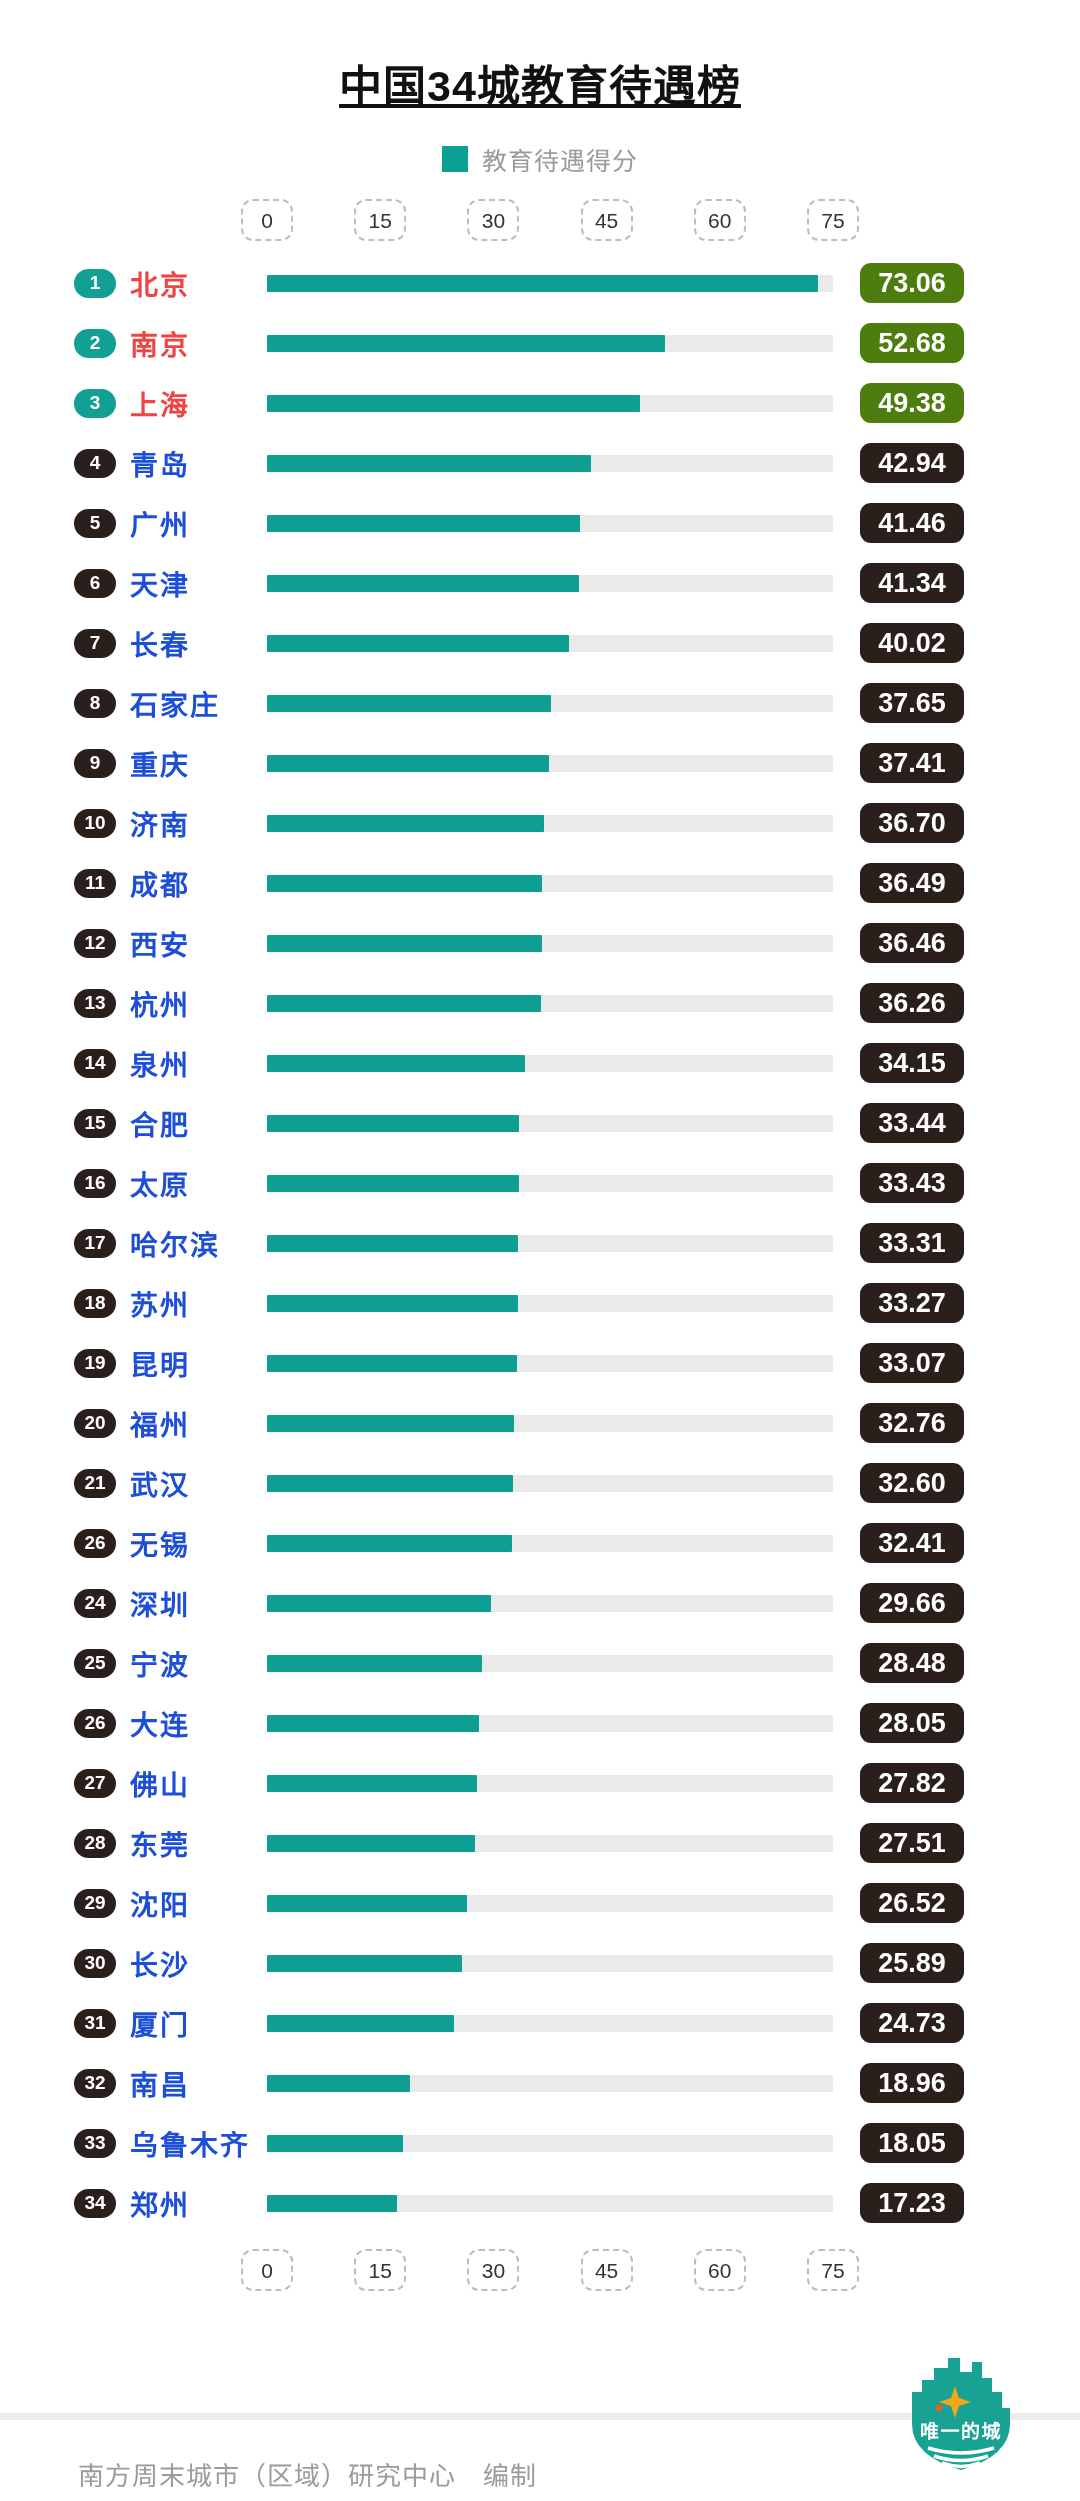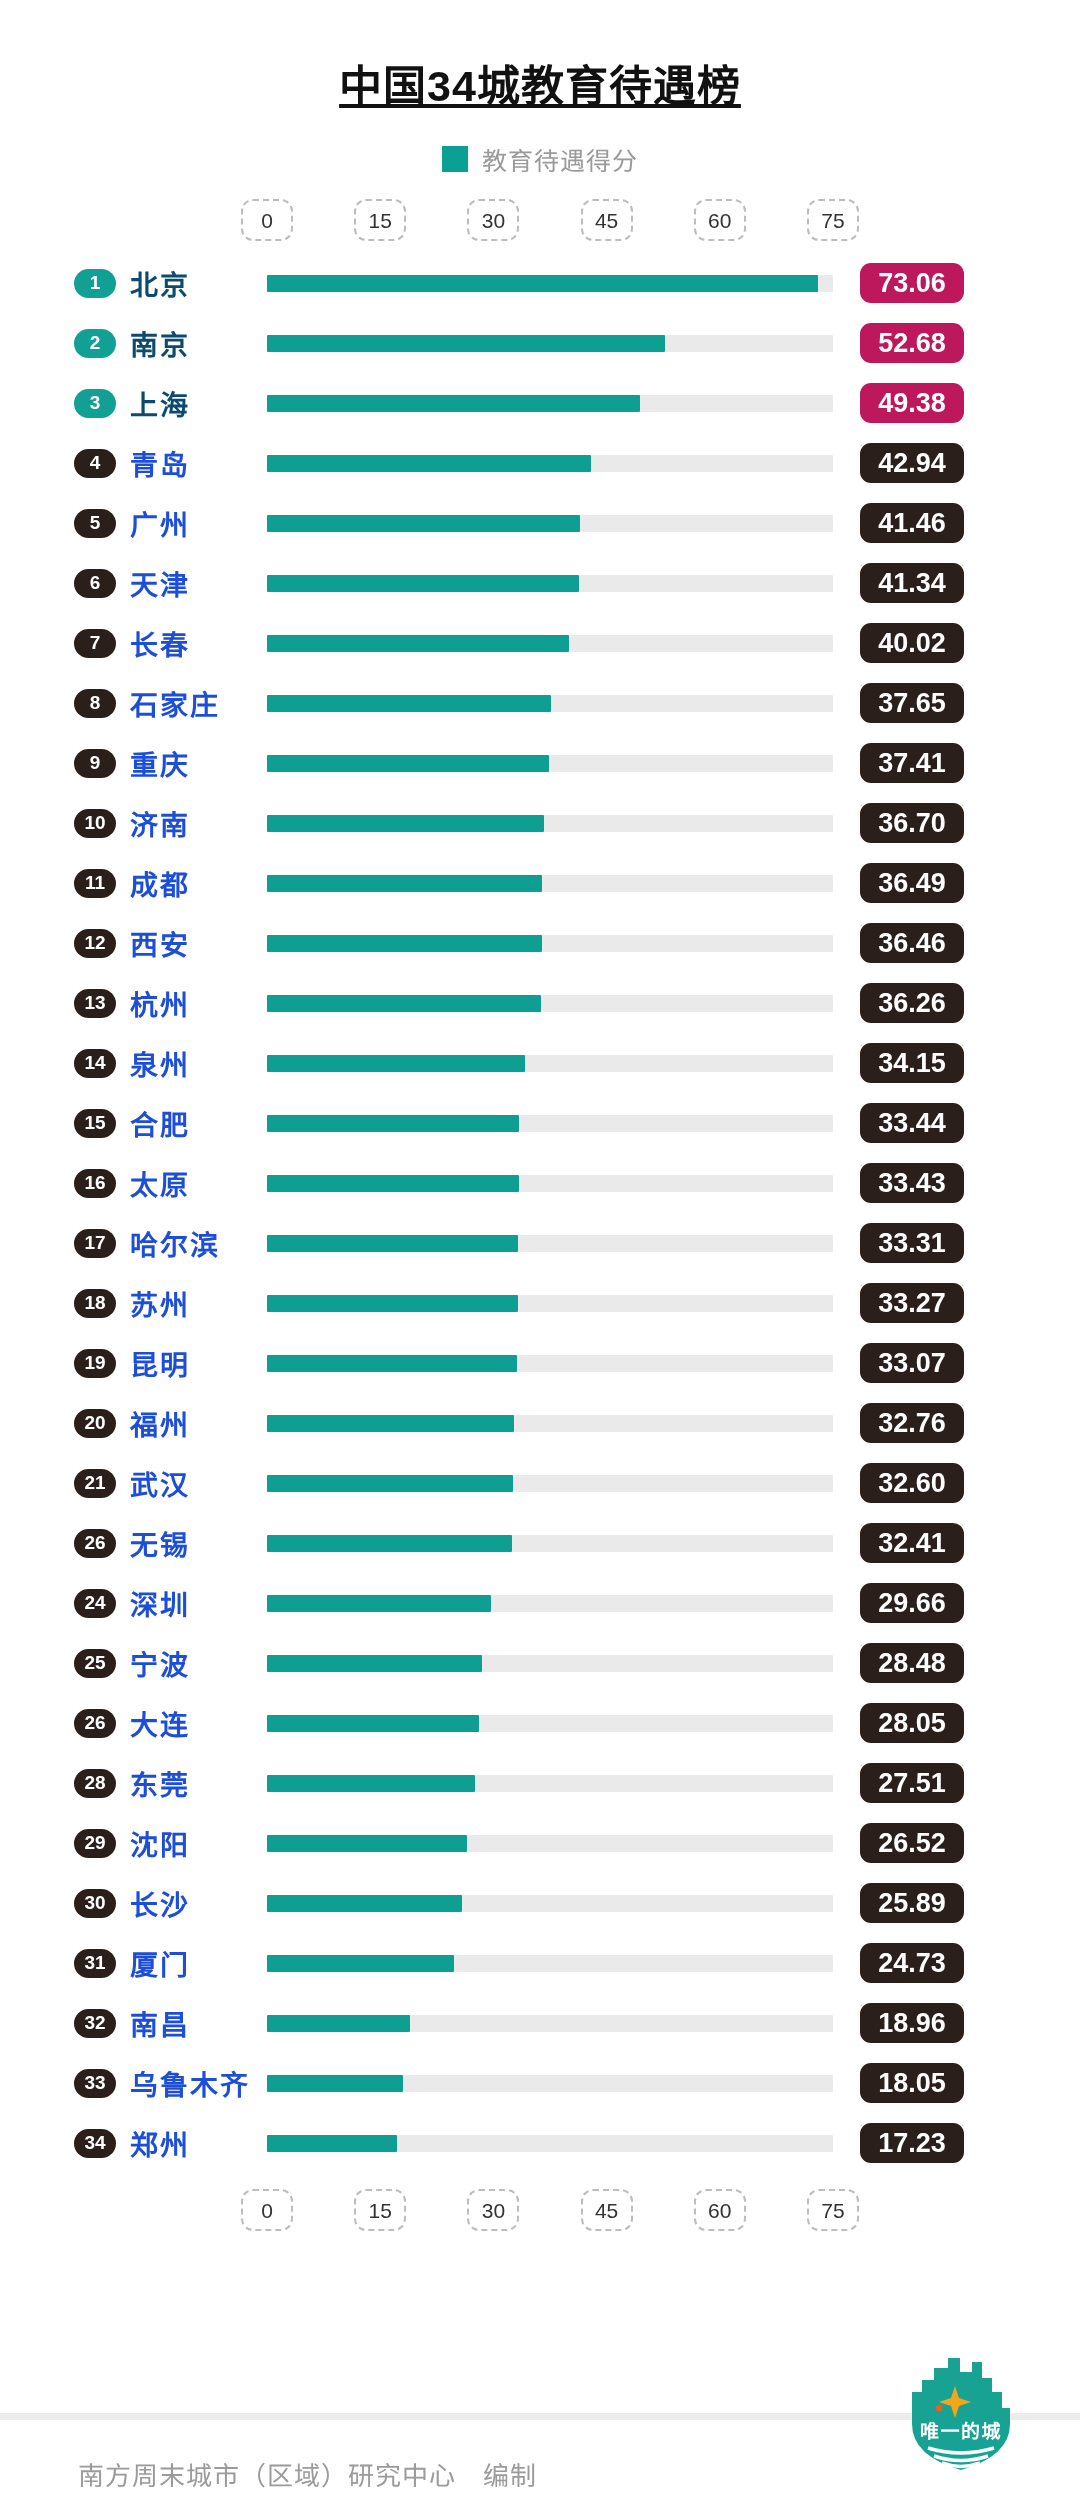--- a/index.html
+++ b/index.html
@@ -121,21 +121,21 @@
   .city {
     position: absolute;
     left: 130px;
     font-size: 28px;
     font-weight: 700;
     color: #1d4ed8;
     letter-spacing: 2px;
     white-space: nowrap;
   }
   .row.top .city {
-    color: #0c4a6e;
+    color: #ef4444;
   }
 
   .track {
     position: absolute;
     left: 267px;
     width: 566px;
     height: 17px;
     background: #eaeaea;
     border-radius: 1px;
   }
@@ -157,21 +157,21 @@
     font-size: 27px;
     font-weight: 700;
     display: flex;
     align-items: center;
     justify-content: center;
     box-sizing: border-box;
     padding: 0 10px;
     letter-spacing: 0px;
   }
   .row.top .value {
-    background: #be185d;
+    background: #4d7c0f;
   }
 
   
   .footer-rule {
     position: absolute;
     left: 0;
     right: 0;
     bottom: 110px;
     height: 7px;
     background: #ececec;
@@ -422,20 +422,28 @@
         </div>
         <div class="value">28.48</div>
       </div>
       <div class="row">
         <div class="rank">26</div>
         <div class="city">大连</div>
         <div class="track">
           <div class="bar" style="width: 37.4%;"></div>
         </div>
         <div class="value">28.05</div>
+      </div>
+      <div class="row">
+        <div class="rank">27</div>
+        <div class="city">佛山</div>
+        <div class="track">
+          <div class="bar" style="width: 37.0933%;"></div>
+        </div>
+        <div class="value">27.82</div>
       </div>
       <div class="row">
         <div class="rank">28</div>
         <div class="city">东莞</div>
         <div class="track">
           <div class="bar" style="width: 36.68%;"></div>
         </div>
         <div class="value">27.51</div>
       </div>
       <div class="row">

